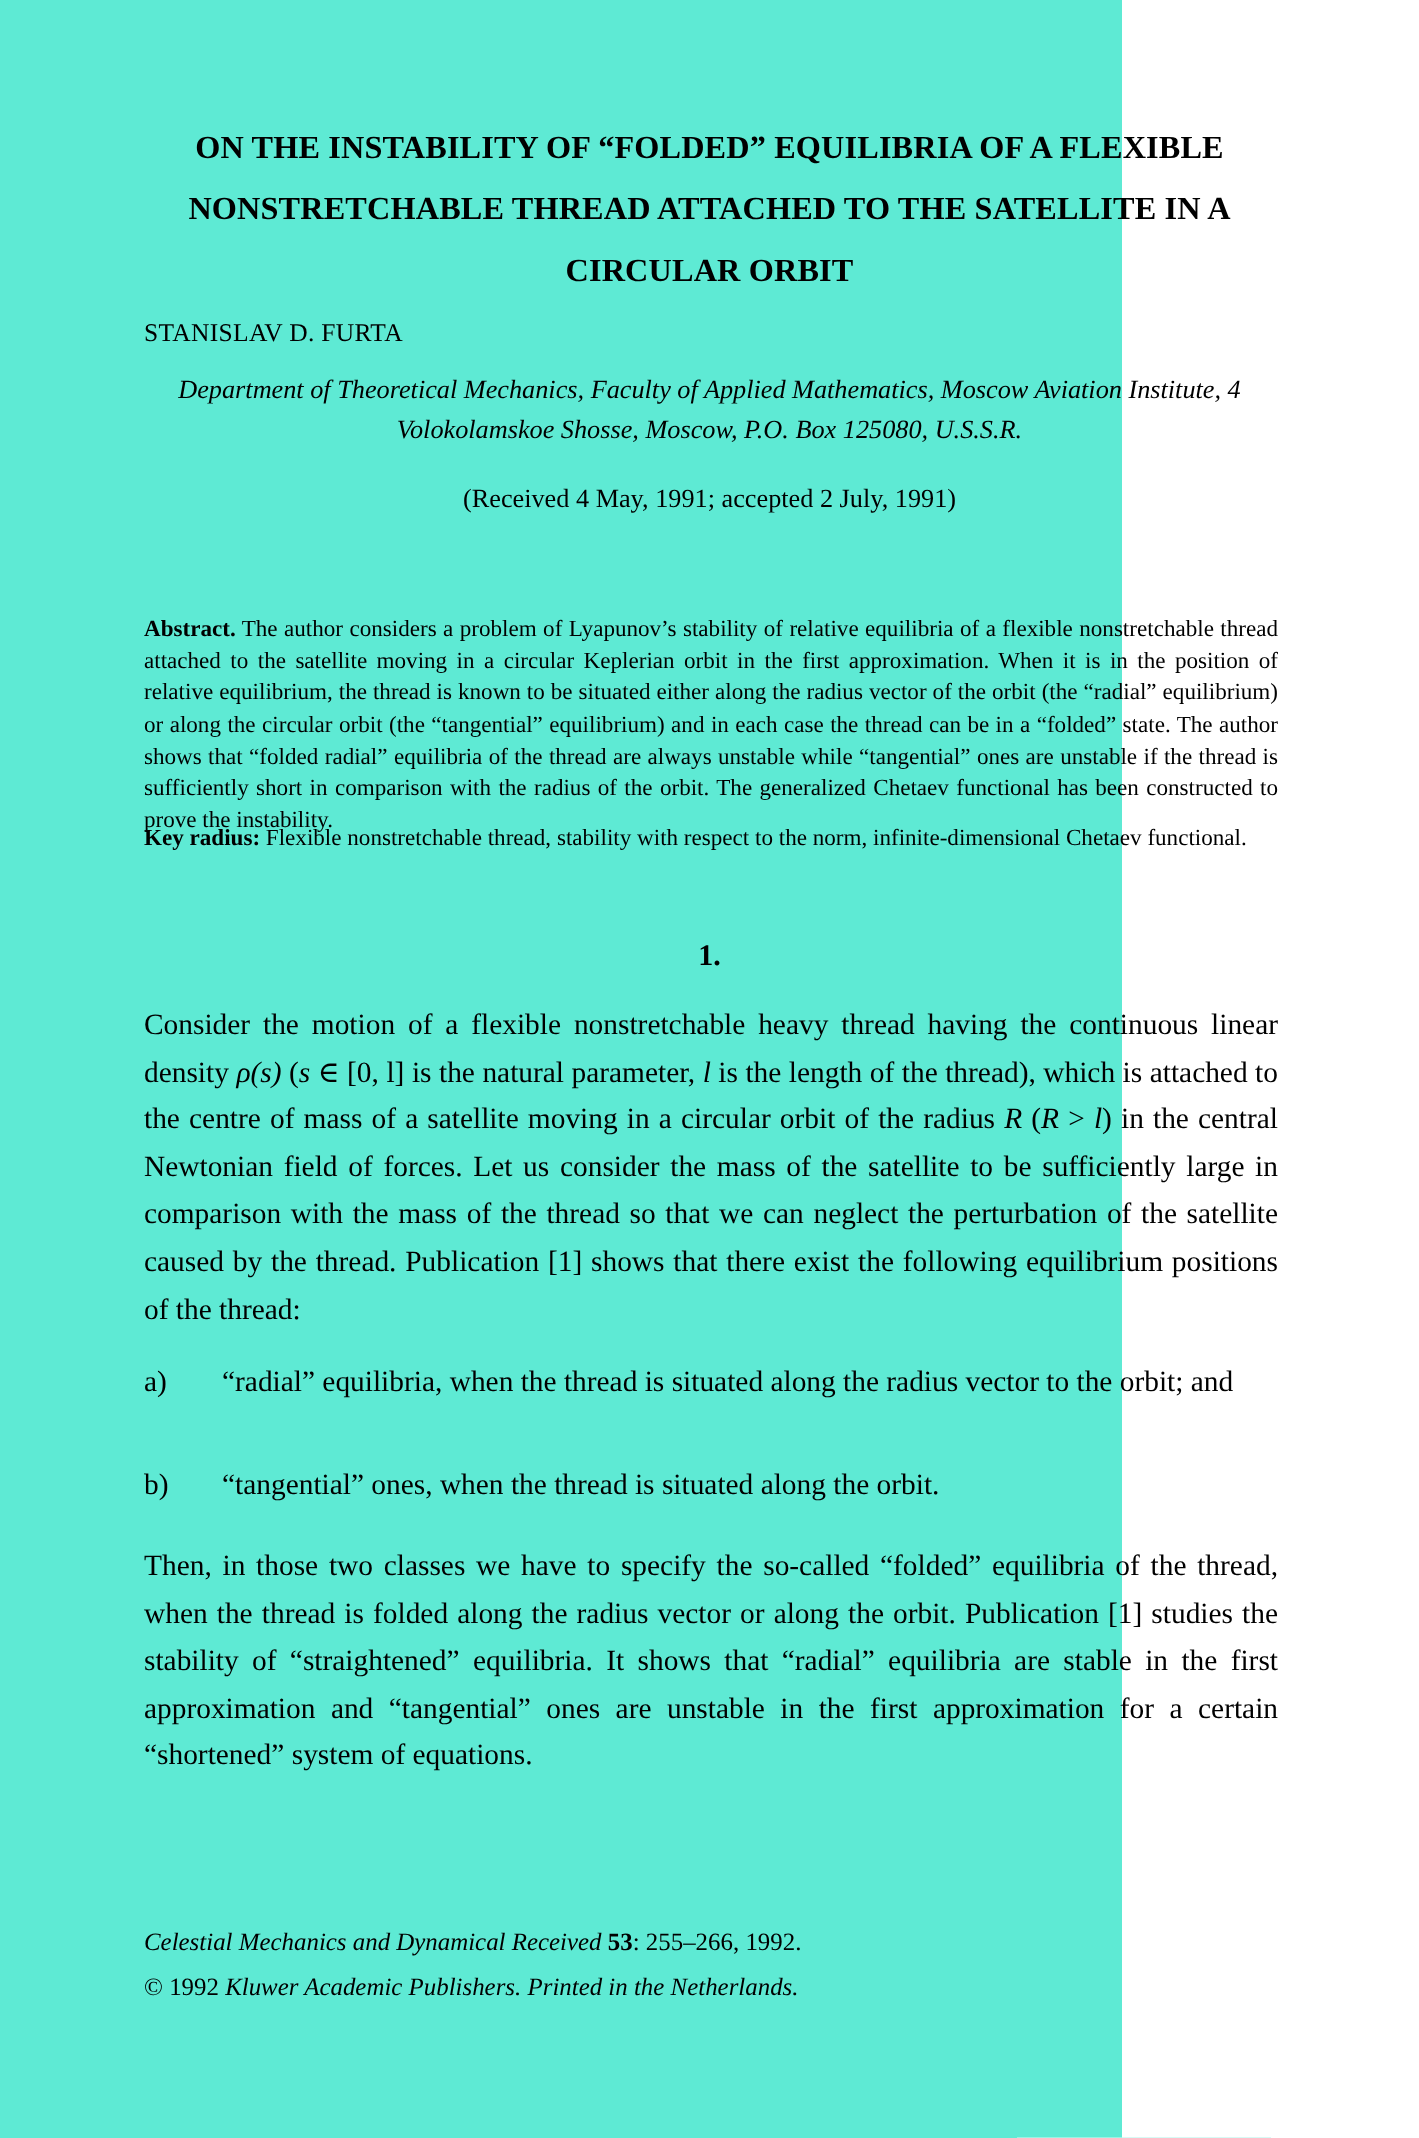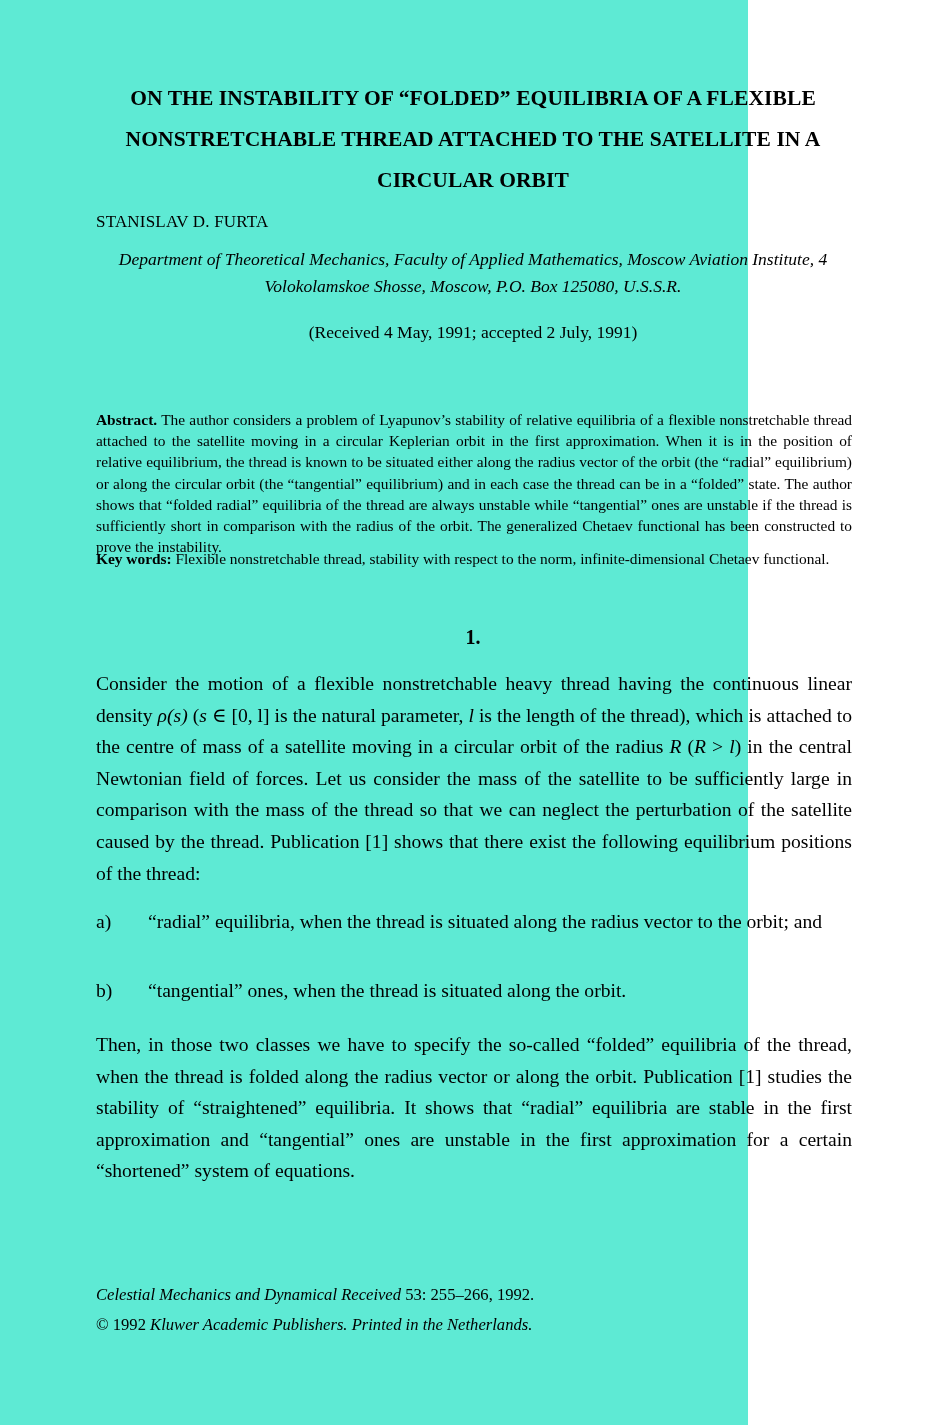--- a/index.html
+++ b/index.html
@@ -145,21 +145,21 @@
 
   
   .footer {
     position: absolute;
     left: 96px;
     width: 756px;
     font-size: 16.6px;
     line-height: 27px;
   }
   .footer-journal { top: 1281px; font-style: italic; }
-  .footer-journal .vol { font-style: normal; font-weight: normal; }
+  .footer-journal .vol { font-style: normal; font-weight: bold; }
   .footer-journal .pages { font-style: normal; }
   .footer-copyright { top: 1311px; }
   .footer-copyright .csym { font-style: normal; }
   .footer-copyright .cyear { font-style: normal; margin-top: 41px; }
   .footer-copyright .cpub { font-style: italic; }
 </style>
 </head>
 <body>
 
 <div class="page">
@@ -171,21 +171,21 @@
   </div>
 
   <div class="author">STANISLAV D. FURTA</div>
 
   <div class="affiliation">Department of Theoretical Mechanics, Faculty of Applied Mathematics, Moscow Aviation Institute, 4 Volokolamskoe Shosse, Moscow, P.O. Box 125080, U.S.S.R.</div>
 
   <div class="received">(Received 4 May, 1991; accepted 2 July, 1991)</div>
 
   <div class="abstract"><b>Abstract.</b><span> The author considers a problem of Lyapunov’s stability of relative equilibria of a flexible nonstretchable thread attached to the satellite moving in a circular Keplerian orbit in the first approximation. When it is in the position of relative equilibrium, the thread is known to be situated either along the radius vector of the orbit (the “radial” equilibrium) or along the circular orbit (the “tangential” equilibrium) and in each case the thread can be in a “folded” state. The author shows that “folded radial” equilibria of the thread are always unstable while “tangential” ones are unstable if the thread is sufficiently short in comparison with the radius of the orbit. The generalized Chetaev functional has been constructed to prove the instability.</span></div>
 
-  <div class="keywords"><b>Key words:</b><span> Flexible nonstretchable thread, stability with respect to the norm, infinite-dimensional Chetaev functional.</span></div>
+  <div class="keywords"><b>Key radius:</b><span> Flexible nonstretchable thread, stability with respect to the norm, infinite-dimensional Chetaev functional.</span></div>
 
   <div class="section-number">1.</div>
 
   <div class="body-text p1"><span>Consider the motion of a flexible nonstretchable heavy thread having the continuous linear density </span><i class="math">ρ(s)</i><span> (</span><i class="math">s</i><span class="mathsym"> ∈ </span><span class="mathsym"><span>[0, l]</span></span><span> is the natural parameter, </span><i class="math">l</i><span> is the length of the thread), which is attached to the centre of mass of a satellite moving in a circular orbit of the radius </span><i class="math">R</i><span> (</span><i class="math">R</i><span class="mathsym"> &gt; </span><i class="math">l</i><span>) in the central Newtonian field of forces. Let us consider the mass of the satellite to be sufficiently large in comparison with the mass of the thread so that we can neglect the perturbation of the satellite caused by the thread. Publication [1] shows that there exist the following equilibrium positions of the thread:</span></div>
 
   <div class="list list-a">
     <div class="list-row">
       <div class="list-marker">a)</div>
       <div class="list-content">“radial” equilibria, when the thread is situated along the radius vector to the orbit; and</div>
     </div>

